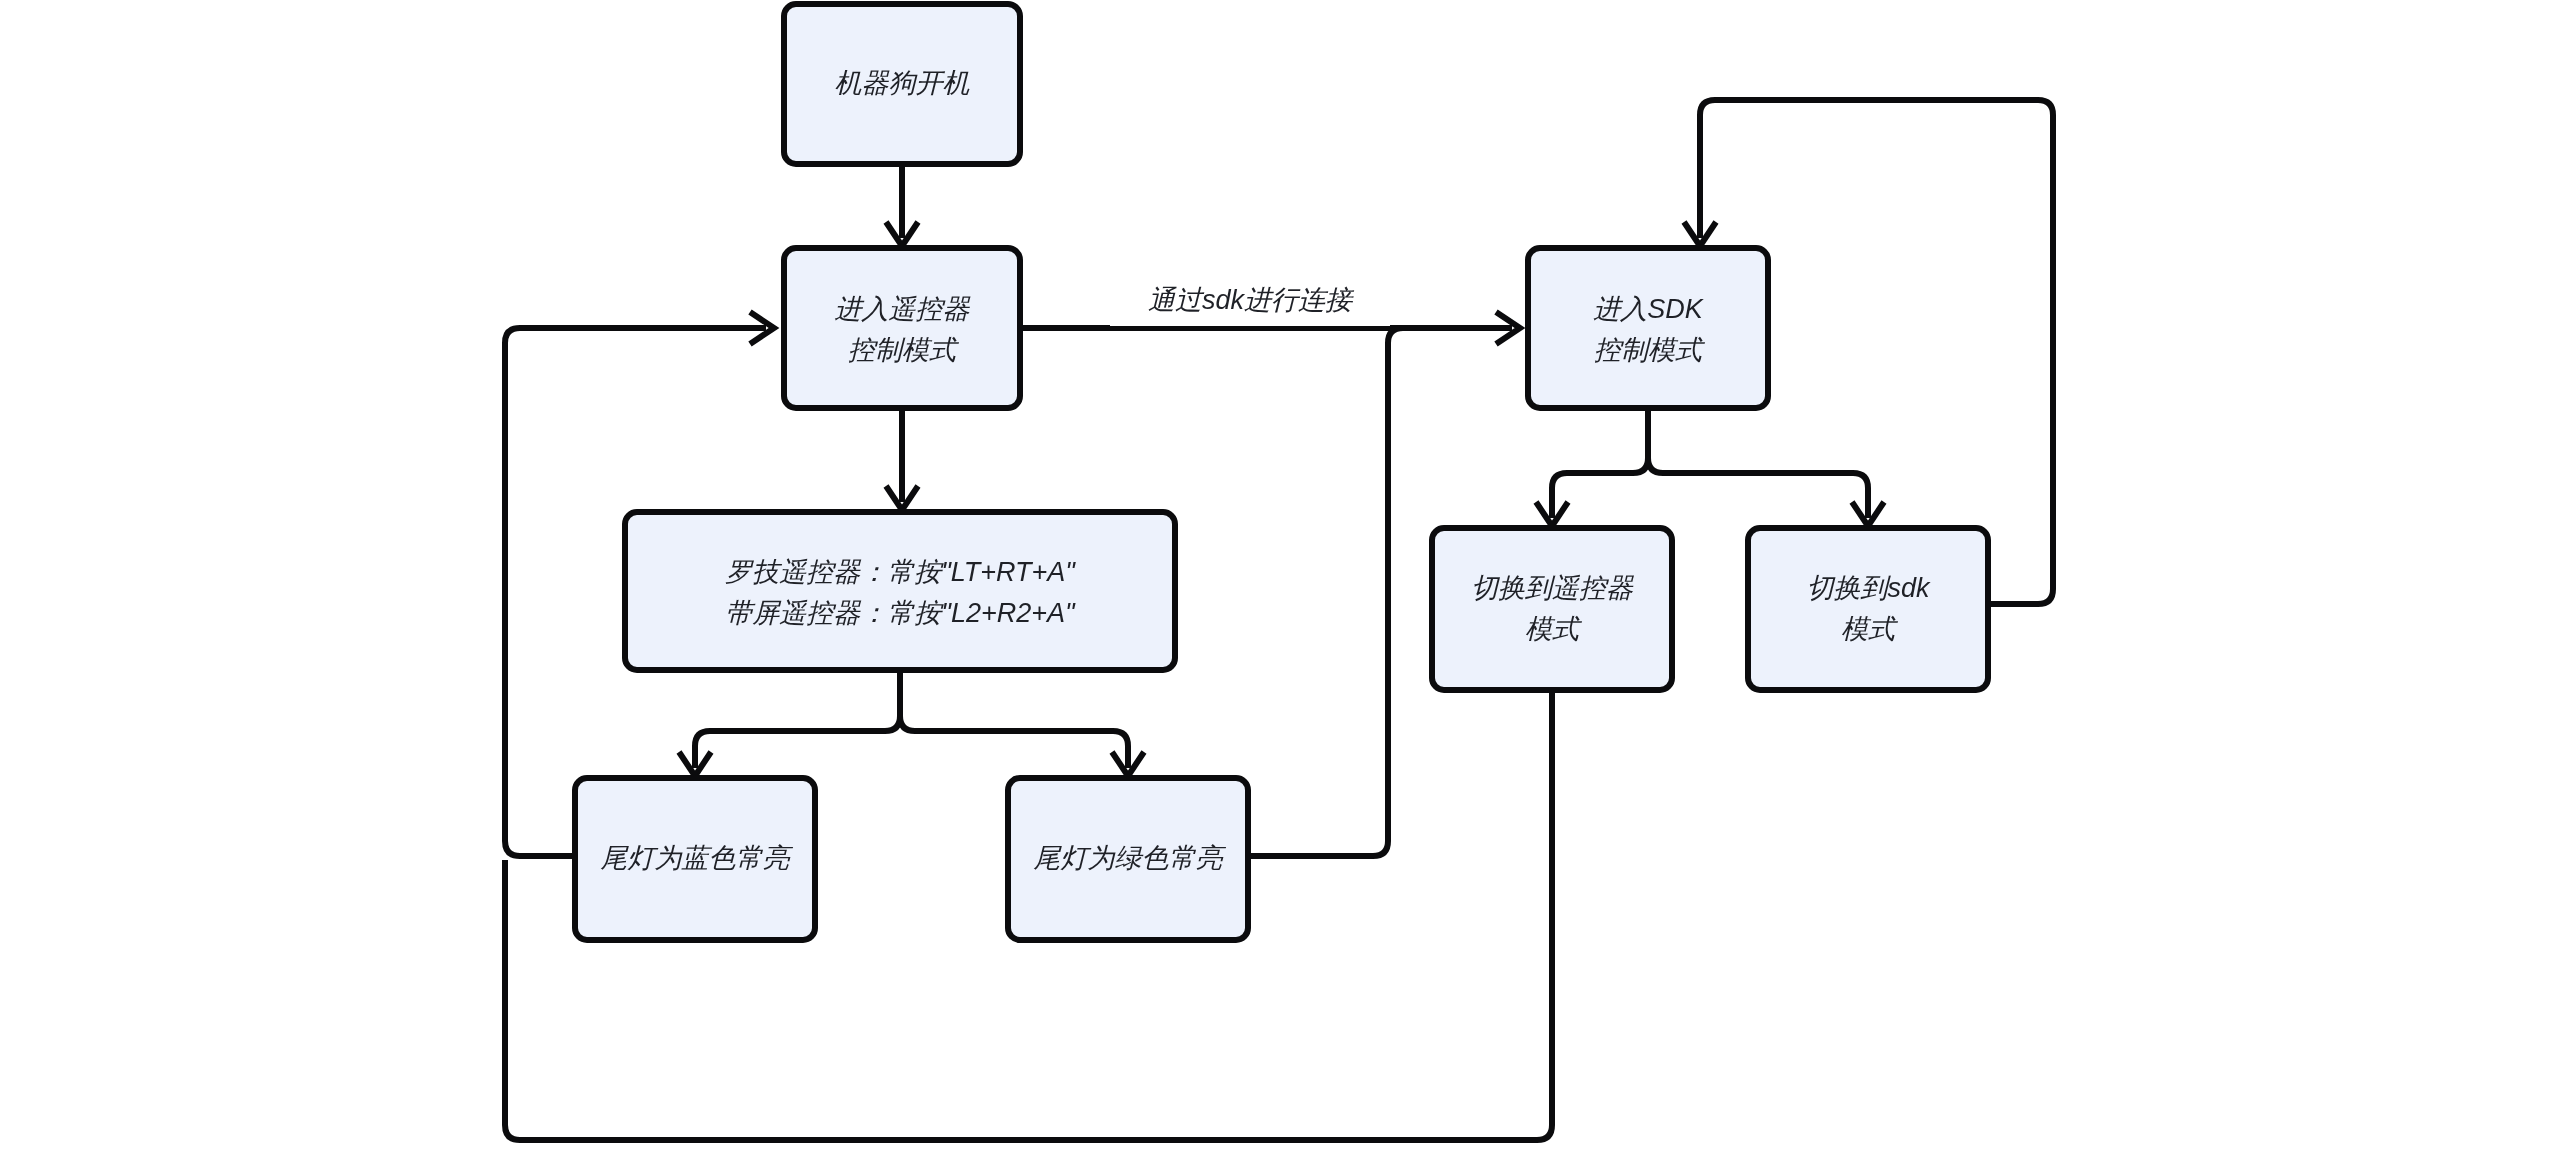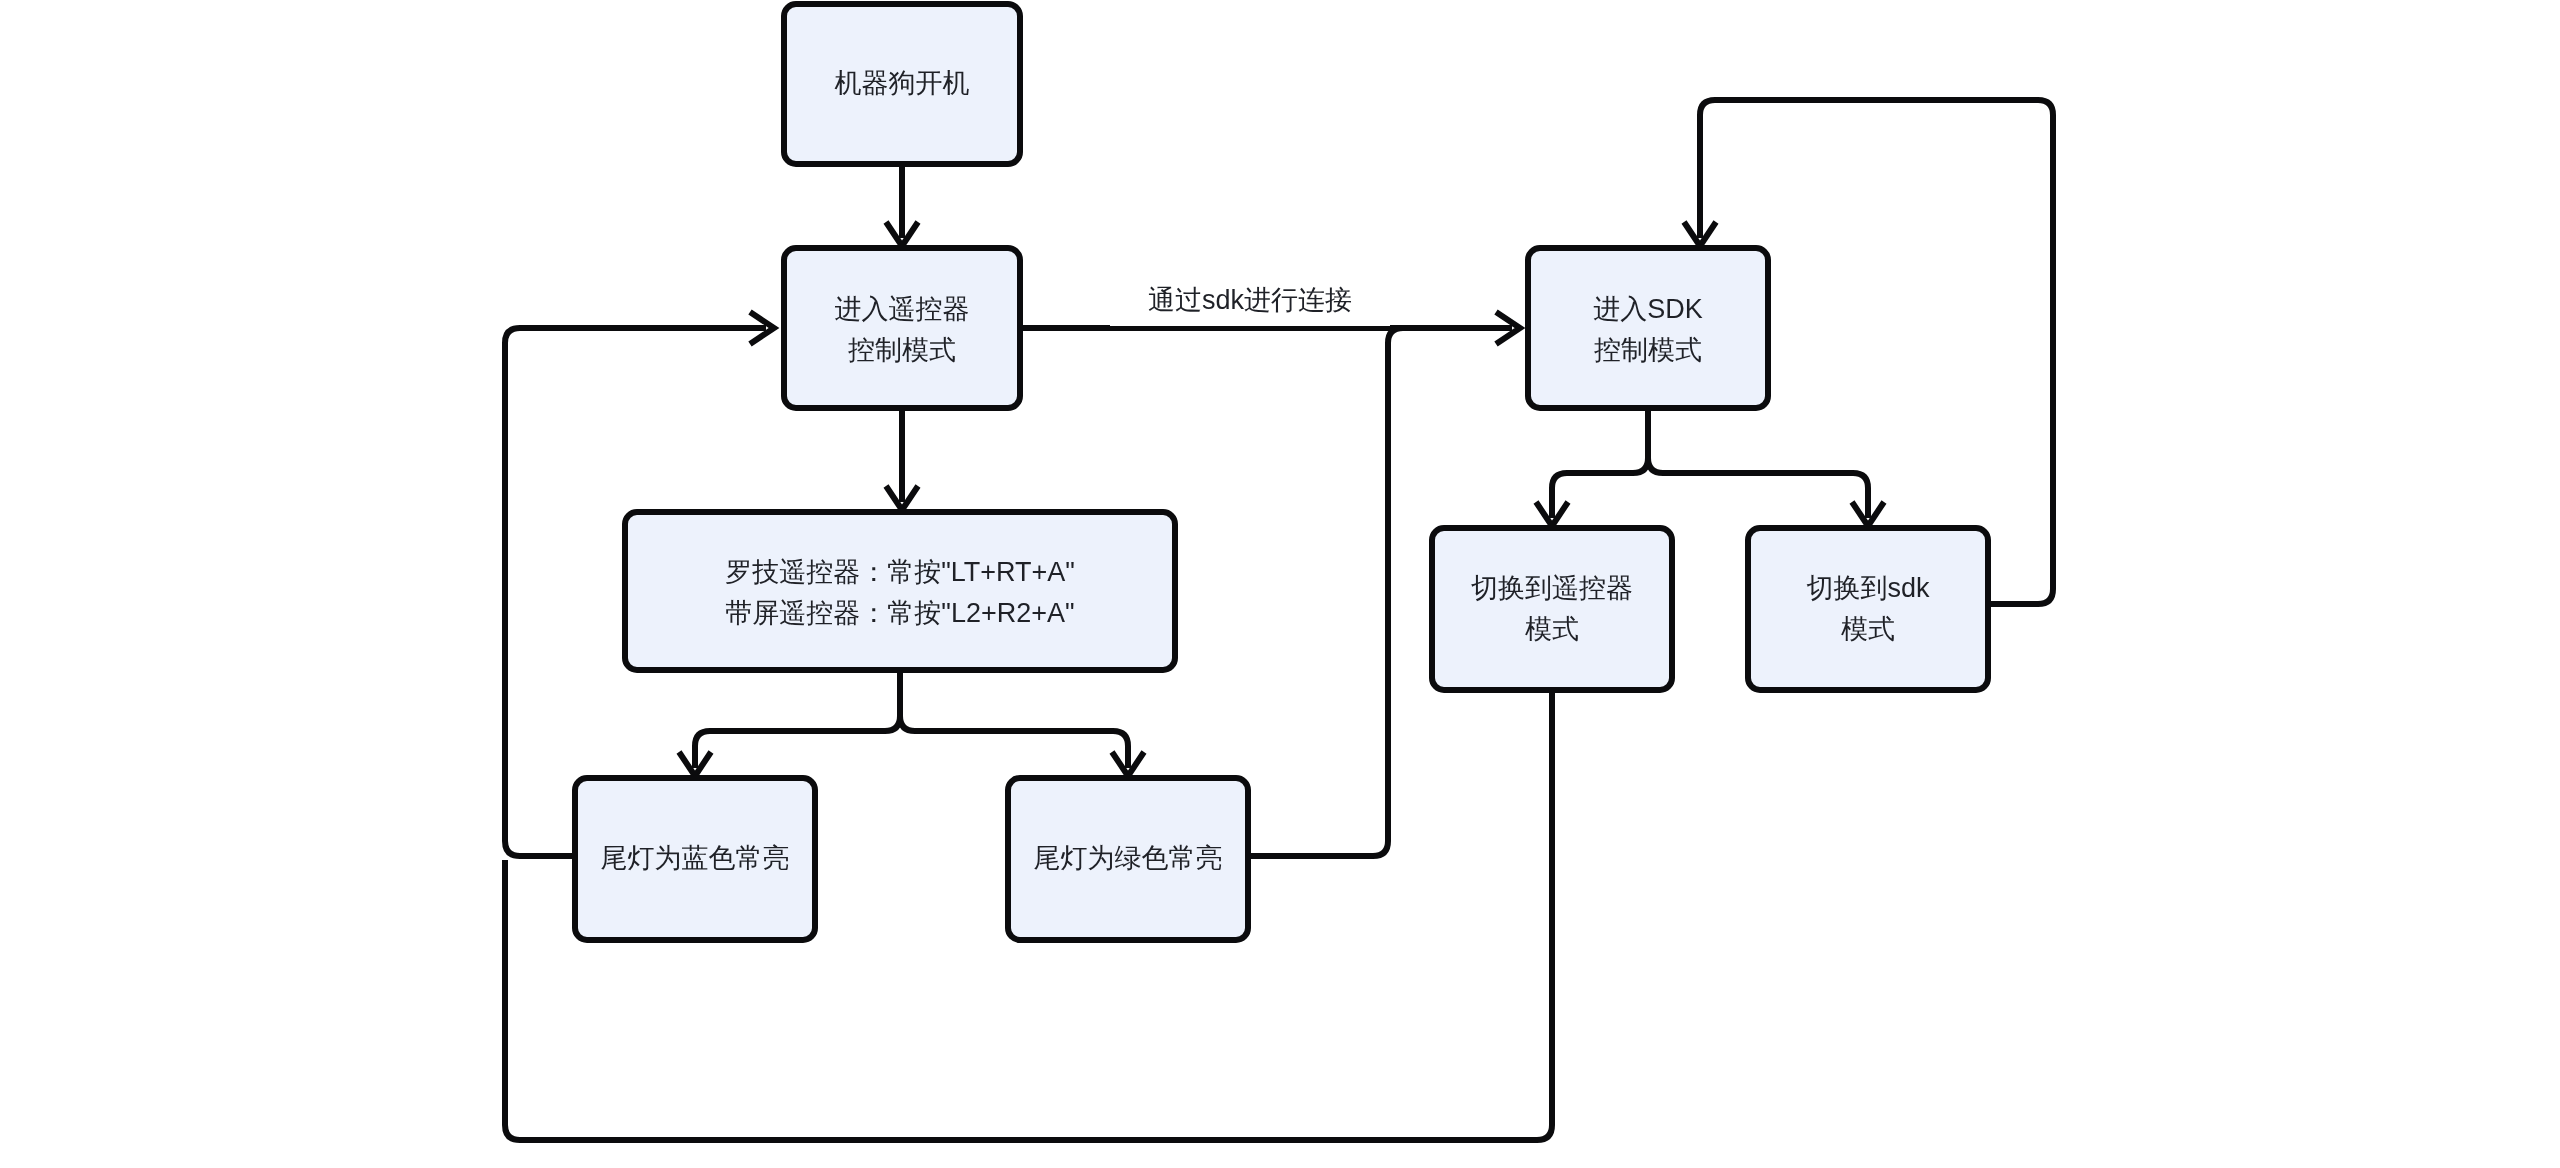--- a/index.html
+++ b/index.html
@@ -11,20 +11,21 @@
     width: 2560px;
     height: 1168px;
     overflow: hidden;
     font-family: "Liberation Sans", "DejaVu Sans", sans-serif;
   }
   #diagram-root {
     position: relative;
     width: 2496px;
     height: 1168px;
     background: #ffffff;
+    font-style: italic;
   }
   svg.flow {
     position: absolute;
     inset: 0;
     width: 2560px;
     height: 1168px;
     display: block;
   }
   .node-box {
     fill: #edf2fc;

